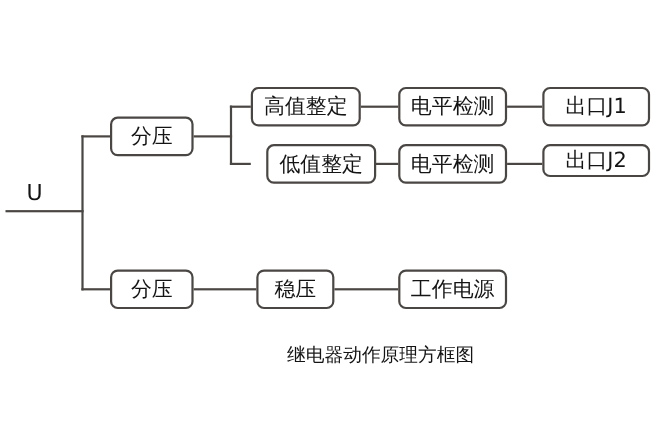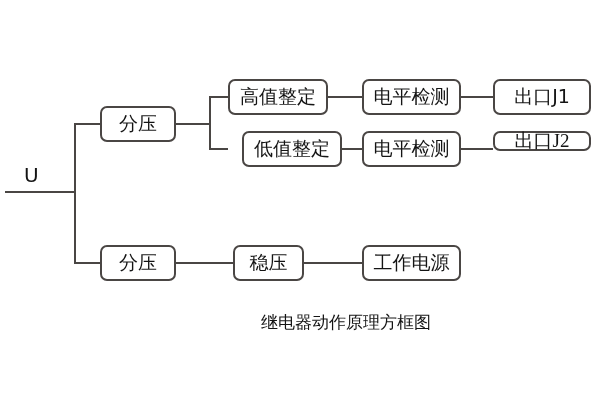--- a/index.html
+++ b/index.html
@@ -46,21 +46,21 @@
     font-size: 17px;
     color: var(--text, #141414);
   }
   
   #fenya-top      { left: 100px; top: 106px; width: 76px;  height: 36px; }
   #gaozhi         { left: 228px; top: 79px;  width: 100px; height: 36px; }
   #dianping1      { left: 362px; top: 79px;  width: 99px;  height: 36px; }
   #chukouj1       { left: 493px; top: 79px;  width: 98px;  height: 36px; text-align: right; }
   #dizhi          { left: 228px; top: 131px; width: 100px; height: 36px; margin-left: 14px; }
   #dianping2      { left: 362px; top: 131px; width: 99px;  height: 36px; }
-  #chukouj2       { left: 493px; top: 131px; width: 98px;  height: 20px; font-family: Liberation Serif, serif; }
+  #chukouj2       { left: 493px; top: 131px; width: 98px;  height: 30px; }
   #fenya-bottom   { left: 100px; top: 245px; width: 76px;  height: 36px; }
   #wenya          { left: 233px; top: 245px; width: 71px;  height: 36px; }
   #gongzuo        { left: 362px; top: 245px; width: 99px;  height: 36px; }
   #u-label        { left: 24px;  top: 163px; }
   
   #line-u               { left: 5px;   top: 191px; width: 71px;  height: 2px; }
   #line-trunk           { left: 74px;  top: 123px; width: 2px;   height: 141px; }
   #line-to-fenya-top    { left: 74px;  top: 123px; width: 26px;  height: 2px; }
   #line-to-fenya-bottom { left: 74px;  top: 262px; width: 26px;  height: 2px; }
   #line-fenya-out       { left: 176px; top: 123px; width: 35px;  height: 2px; }

